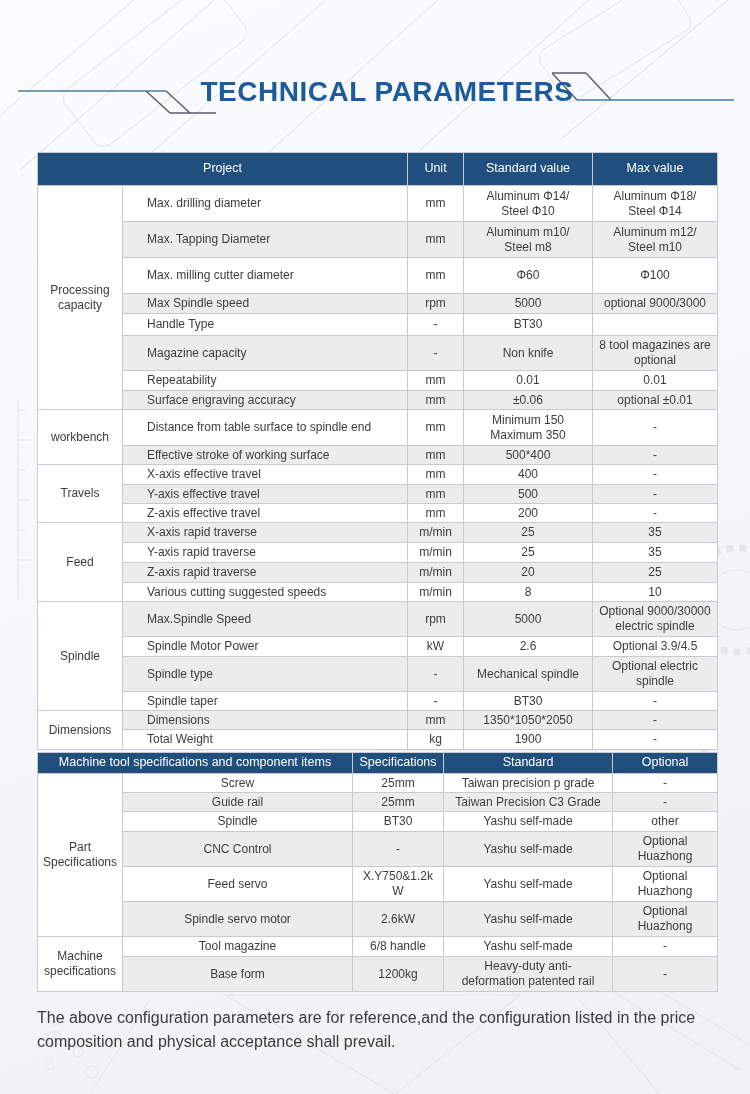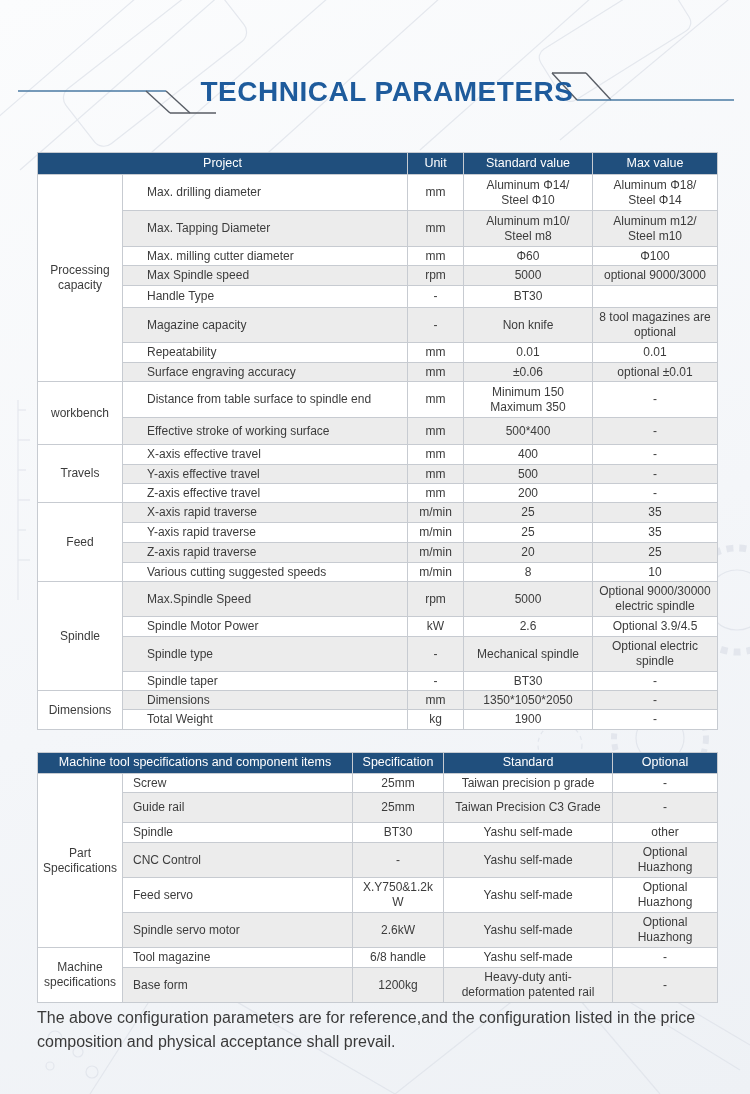--- a/index.html
+++ b/index.html
@@ -21,21 +21,21 @@
   .t1{left:37px;top:152px;width:680px;}
   .t2{left:37px;top:752px;width:680px;}
   th,td{border:1px solid #c7cbd1;overflow:hidden;line-height:1.25;}
   th{
     background:#204f7d;color:#ffffff;font-weight:normal;
     font-size:12.5px;padding:0 2px;
   }
   td{font-size:12px;color:#3c3c3c;background:#ffffff;}
   td.group{text-align:center;padding:0 5px;background:#ffffff;}
   td.item{text-align:left;padding:0 6px 0 24px;}
-  td.item2{text-align:left;padding:0 10px;}
+  td.item2{text-align:center;padding:0 4px;}
   td.c{text-align:center;white-space:pre-line;padding:0 3px;}
   tbody tr:nth-child(even) td:not(.group){background:#ececec;}
   p.footer{
     position:absolute;left:37px;top:1006px;width:686px;margin:0;
     font-size:16px;color:#3a3a3a;line-height:1.5;
   }
 </style>
 </head>
 <body>
 
@@ -92,21 +92,21 @@
 
   <table class="t1">
     <colgroup>
       <col style="width:85px">
         <col style="width:285px">
         <col style="width:56px">
       <col style="width:129px">
         <col style="width:125px">
     </colgroup>
     <thead>
-      <tr style="height:22px">
+      <tr style="height:33px">
         <th colspan="2">Project</th>
         <th>Unit</th>
         <th>Standard value</th>
         <th>Max value</th>
       </tr>
     </thead>
     <tbody>
       <tr style="height:36px">
         <td class="group" rowspan="8">Processing capacity</td>
         <td class="item">Max. drilling diameter</td>
@@ -117,21 +117,21 @@
 Steel Φ14</td>
       </tr>
       <tr style="height:36px">
         <td class="item">Max. Tapping Diameter</td>
         <td class="c">mm</td>
         <td class="c">Aluminum m10/
 Steel m8</td>
         <td class="c">Aluminum m12/
 Steel m10</td>
       </tr>
-      <tr style="height:19px">
+      <tr style="height:36px">
         <td class="item">Max. milling cutter diameter</td>
         <td class="c">mm</td>
         <td class="c">Φ60</td>
         <td class="c">Φ100</td>
       </tr>
       <tr style="height:20px">
         <td class="item">Max Spindle speed</td>
         <td class="c">rpm</td>
         <td class="c">5000</td>
         <td class="c">optional 9000/3000</td>
@@ -162,21 +162,21 @@
         <td class="c">optional ±0.01</td>
       </tr>
       <tr style="height:36px">
         <td class="group" rowspan="2">workbench</td>
         <td class="item">Distance from table surface to spindle end</td>
         <td class="c">mm</td>
         <td class="c">Minimum 150
 Maximum 350</td>
         <td class="c">-</td>
       </tr>
-      <tr style="height:27px">
+      <tr style="height:19px">
         <td class="item">Effective stroke of working surface</td>
         <td class="c">mm</td>
         <td class="c">500*400</td>
         <td class="c">-</td>
       </tr>
       <tr style="height:20px">
         <td class="group" rowspan="3">Travels</td>
         <td class="item">X-axis  effective travel</td>
         <td class="c">mm</td>
         <td class="c">400</td>
@@ -266,34 +266,34 @@
     <colgroup>
       <col style="width:85px">
         <col style="width:230px">
         <col style="width:91px">
       <col style="width:169px">
         <col style="width:105px">
     </colgroup>
     <thead>
       <tr style="height:21px">
         <th colspan="2">Machine tool specifications and component items</th>
-        <th>Specification</th>
+        <th>Specifications</th>
         <th>Standard</th>
         <th>Optional</th>
       </tr>
     </thead>
     <tbody>
       <tr style="height:19px">
         <td class="group" rowspan="6">Part Specifications</td>
         <td class="item2">Screw</td>
         <td class="c">25mm</td>
         <td class="c">Taiwan precision p grade</td>
         <td class="c">-</td>
       </tr>
-      <tr style="height:30px">
+      <tr style="height:19px">
         <td class="item2">Guide rail</td>
         <td class="c">25mm</td>
         <td class="c">Taiwan Precision C3 Grade</td>
         <td class="c">-</td>
       </tr>
       <tr style="height:20px">
         <td class="item2">Spindle</td>
         <td class="c">BT30</td>
         <td class="c">Yashu self-made</td>
         <td class="c">other</td>

